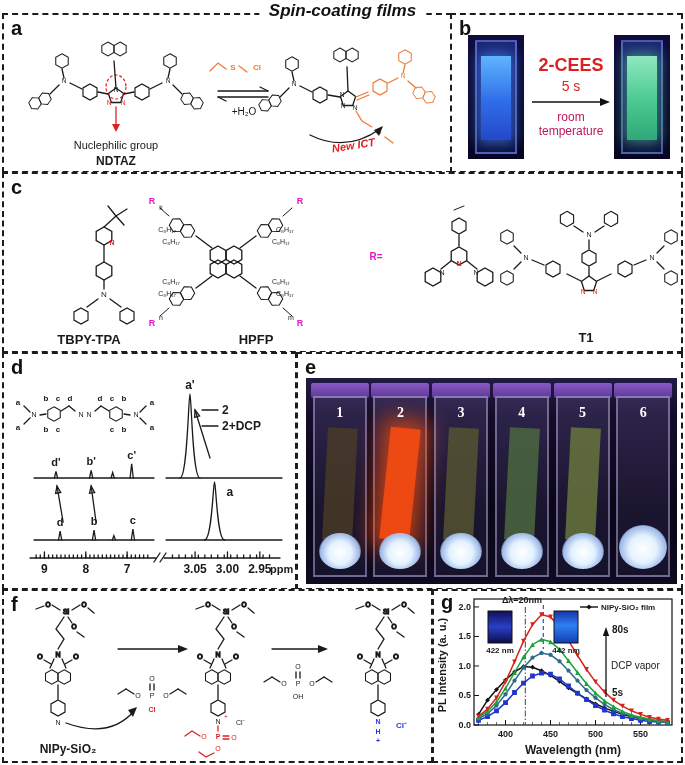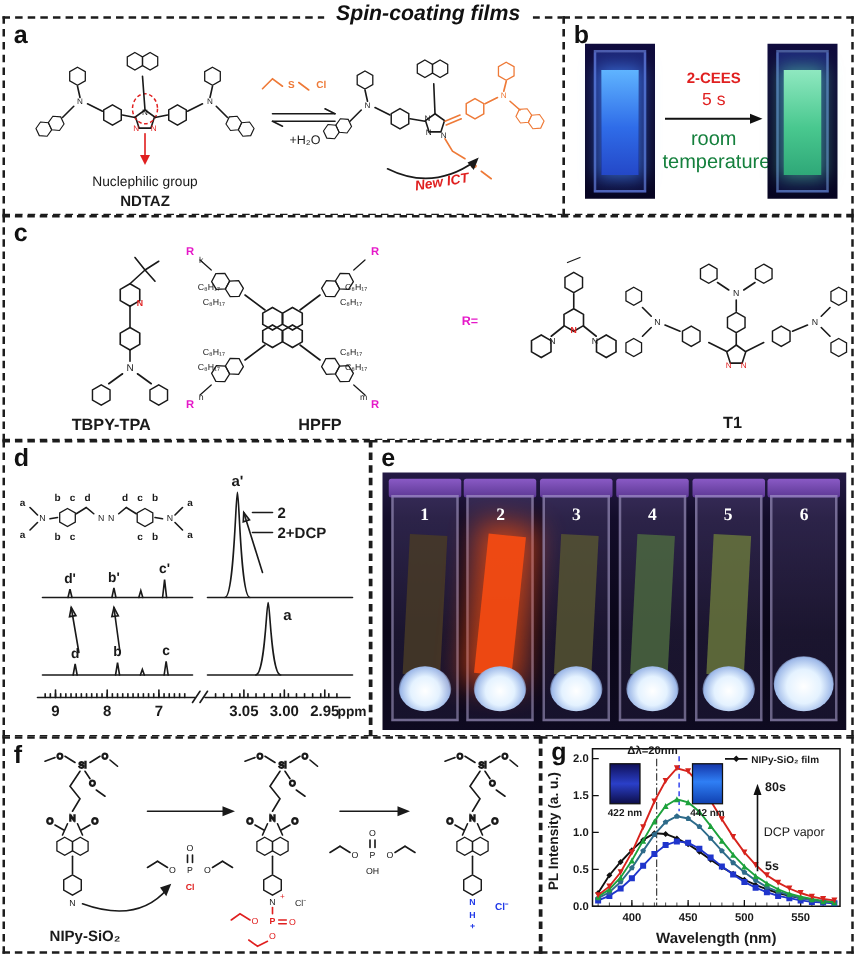--- a/index.html
+++ b/index.html
@@ -156,27 +156,27 @@
   </div>
 
   <div class="panel" style="left:450px;top:13px;width:233px;height:160px;">
     <div class="plabel">b</div>
     <div class="bphoto" style="left:16px;">
       <div class="bcuv">
         <div class="bslab" style="background:linear-gradient(180deg,#5fb4ff,#2f6ce8 55%,#2448c8);box-shadow:0 0 14px 3px rgba(70,140,255,.65);"></div>
       </div>
     </div>
     <div style="position:absolute;left:78px;top:40px;width:82px;text-align:center;">
-      <div style="color:#e02020;font-weight:bold;font-size:12px;">2-CEES</div>
+      <div style="color:#e02020;font-weight:bold;font-size:18px;">2-CEES</div>
       <div style="color:#e02020;font-size:14px;margin-top:2px;">5 s</div>
       <svg width="82" height="12" style="margin:2px 0;">
         <line x1="2" y1="6" x2="72" y2="6" stroke="#111" stroke-width="1.6"></line>
         <polygon points="80,6 70,2 70,10" fill="#111"></polygon>
       </svg>
-      <div style="color:#15803d;font-size:16px;">room temperature</div>
+      <div style="color:#be185d;font-size:12px;">room temperature</div>
     </div>
     <div class="bphoto" style="left:162px;">
       <div class="bcuv" style="border-color:rgba(140,180,255,.45);">
         <div class="bslab" style="background:linear-gradient(180deg,#8fe8c0,#49c88f 55%,#2fa878);box-shadow:0 0 14px 3px rgba(90,220,170,.55);"></div>
       </div>
     </div>
   </div>
 
   <div class="panel" style="left:2px;top:172px;width:681px;height:181px;">
     <div class="plabel">c</div>

